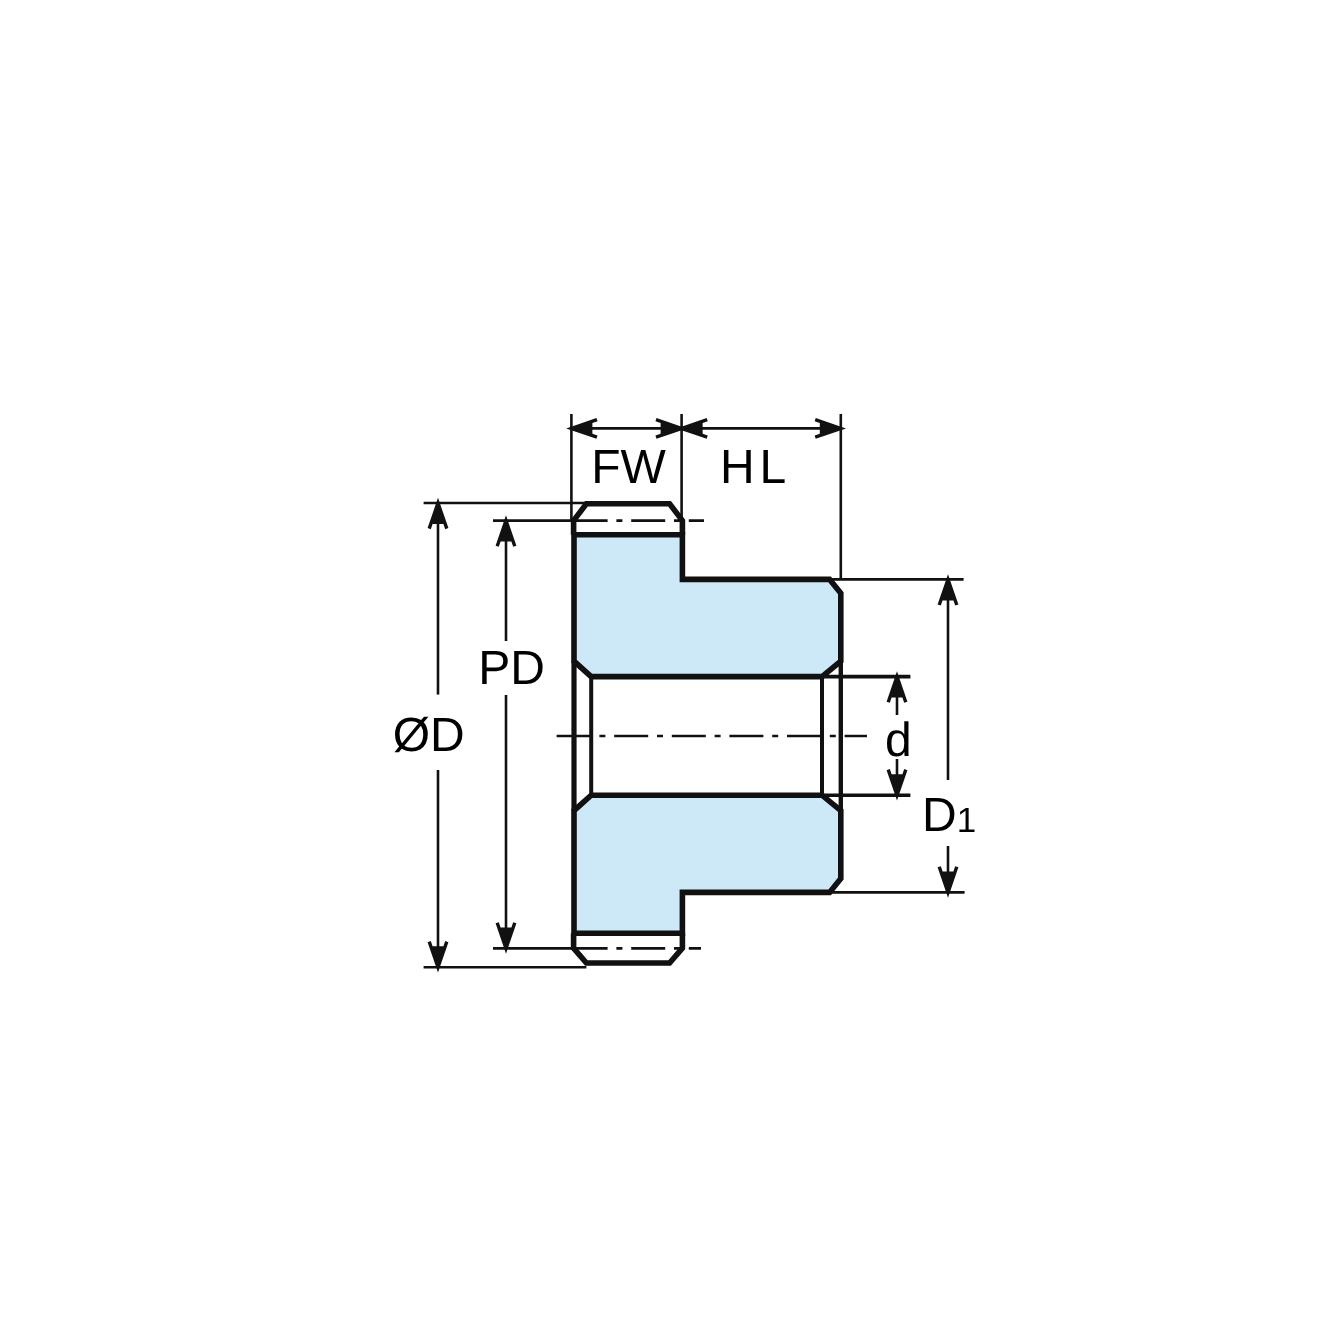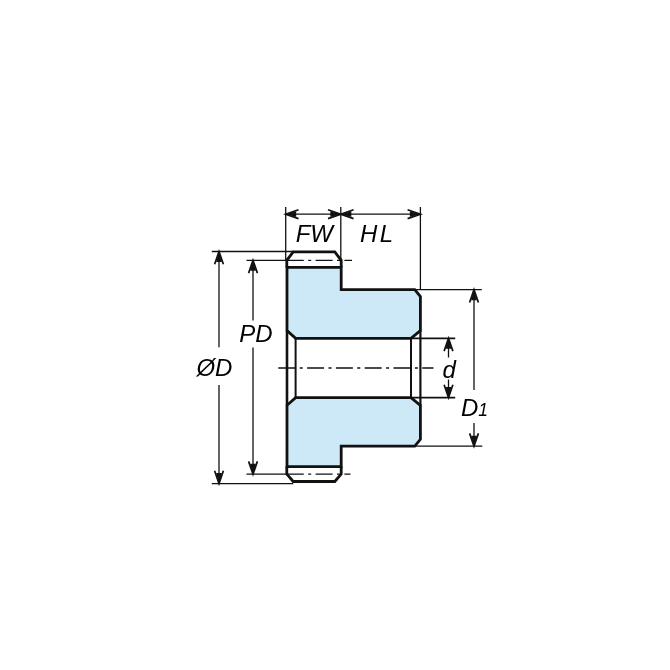--- a/index.html
+++ b/index.html
@@ -1,16 +1,16 @@
 <!DOCTYPE html>
 <html><head>
 <meta charset="utf-8">
 <style>
   html,body{margin:0;padding:0;background:#ffffff;}
-  #page{width:670px;height:670px;background:#ffffff;position:relative;overflow:hidden;font-style:italic;}
+  #page{width:670px;height:670px;background:#ffffff;position:relative;overflow:hidden;}
   svg{display:block;}
   text{font-family:"Liberation Sans",sans-serif;fill:#000000;}
 </style>
 </head>
 <body>
 
 <div id="page">
 <svg width="670" height="670" viewBox="0 0 670 670">
   <defs>
     <g id="ah">

